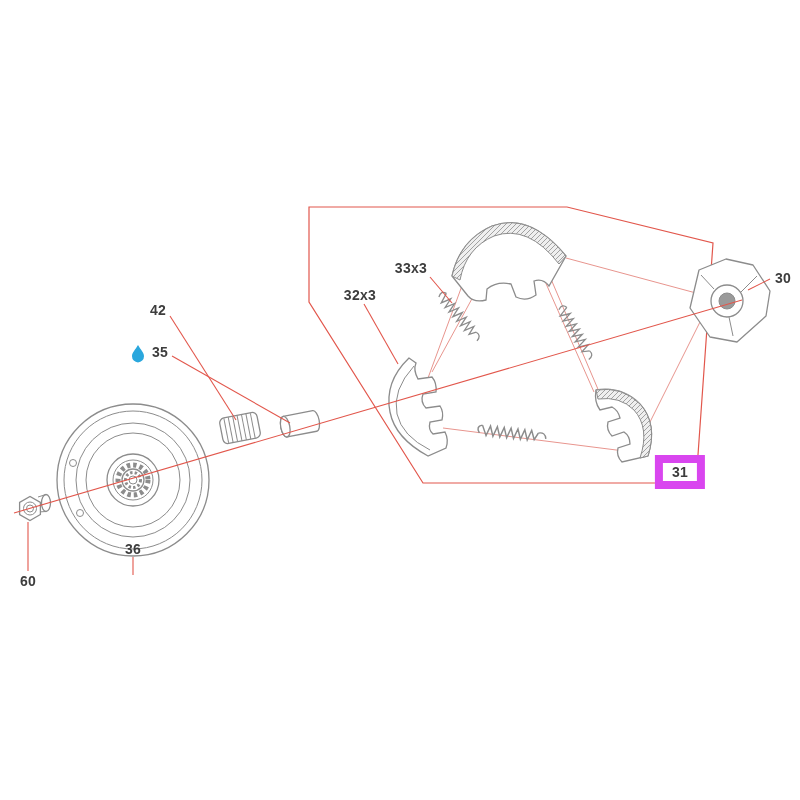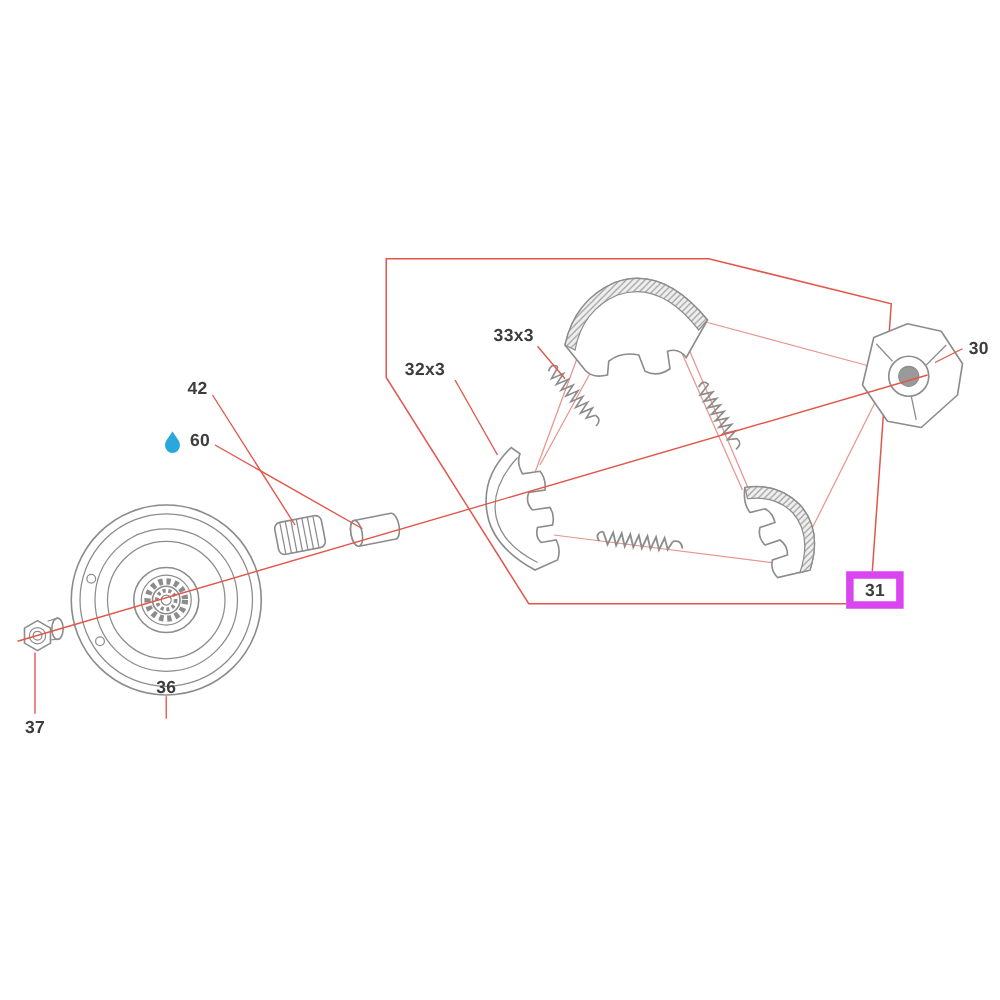--- a/index.html
+++ b/index.html
@@ -16,21 +16,21 @@
   .hatchband { fill:url(#hatch); stroke:#8c8c8c; stroke-width:1; }
   .lead  { stroke:#e2574c; stroke-width:1.1; fill:none; }
   .rline { stroke:#e8958e; stroke-width:1; fill:none; }
   .outline { fill:none; stroke:#e2574c; stroke-width:1.2; }
   .label {
     position:absolute; transform:translate(-50%,-50%);
     font-weight:bold; font-size:14px; color:#3d3d3d; letter-spacing:.3px;
     white-space:nowrap;
   }
   .label.boxed {
-    border:6px solid #d946ef; background:#ffffff; padding:1px 9px;margin-left:20px;
+    border:8px solid #d946ef; background:#ffffff; padding:1px 9px;
   }
 </style>
 </head>
 <body>
 
 <div id="stage">
 
   <svg width="800" height="800" viewBox="0 0 800 800">
 
     <defs>
@@ -140,25 +140,25 @@
 
     <g transform="translate(138,353)">
       <path d="M0,-8 C2.5,-3.5 6,-0.5 6,3.2 A6,6.2 0 1 1 -6,3.2 C-6,-0.5 -2.5,-3.5 0,-8 Z" fill="#2aa7dd"></path>
     </g>
   </svg>
 
   <div class="label" style="left:783px; top:278px">30</div>
 
   <div class="label boxed" style="left:680px; top:472px">31</div>
 
-  <div class="label" style="left:340px; top:295px">32x3</div>
+  <div class="label" style="left:360px; top:295px">32x3</div>
 
   <div class="label" style="left:411px; top:268px">33x3</div>
 
   <div class="label" style="left:158px; top:310px">42</div>
 
-  <div class="label" style="left:160px; top:352px">60</div>
+  <div class="label" style="left:160px; top:352px">35</div>
 
   <div class="label" style="left:133px; top:549px">36</div>
 
-  <div class="label" style="left:28px; top:581px">37</div>
+  <div class="label" style="left:28px; top:581px">60</div>
 
 </div>
 
 </body></html>

